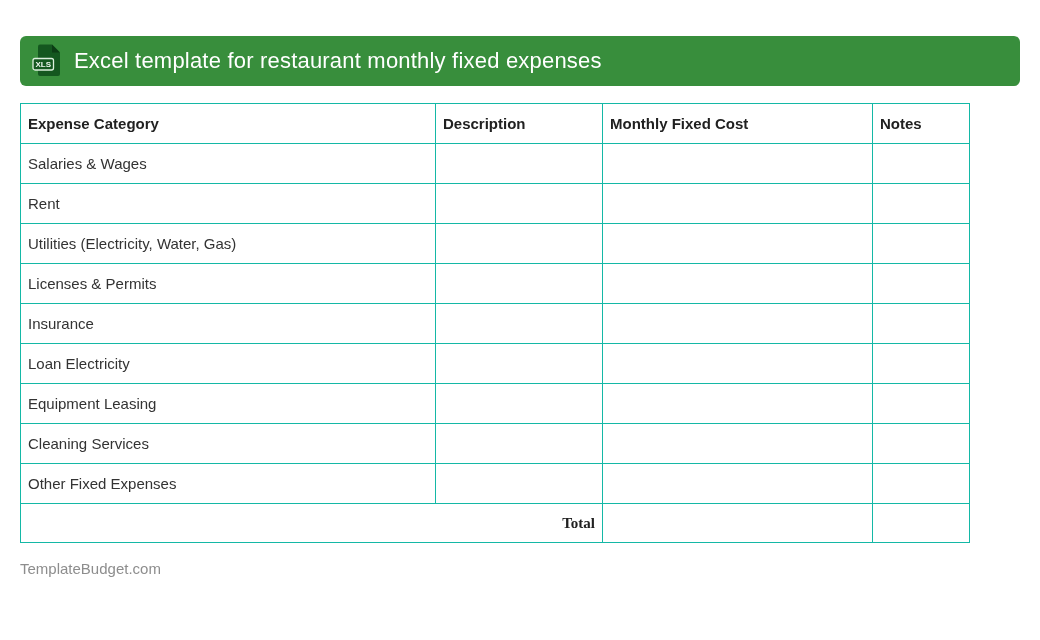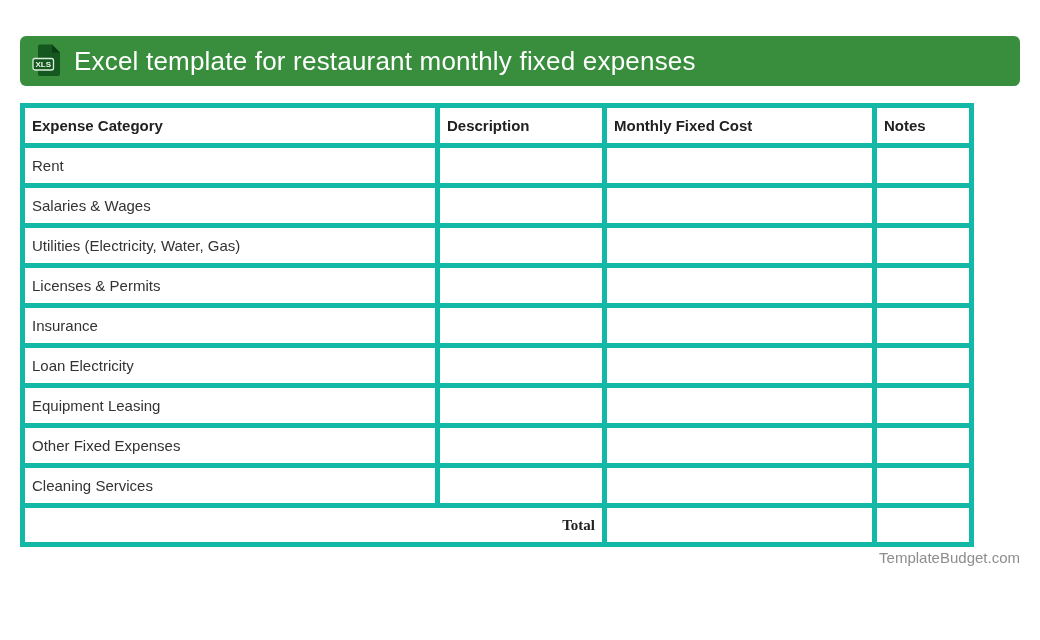--- a/index.html
+++ b/index.html
@@ -23,34 +23,34 @@
     padding: 0 14px 0 12px;
   }
   .banner .file-icon {
     width: 30px; height: 36px;
     flex: 0 0 auto;
     margin-right: 12px;
     display: block;
   }
   .banner .title {
     color: #ffffff;
-    font-size: 26px;
+    font-size: 22px;
     font-weight: 500;
     letter-spacing: 0.2px;
     white-space: nowrap;
   }
   
   table.expenses {
     margin-top: 17px;
     width: 949px;
     border-collapse: collapse;
     table-layout: fixed;
   }
   table.expenses td, table.expenses th {
-    border: 5px solid #14b8a6;
+    border: 1px solid #14b8a6;
     height: 40px;
     padding: 0 7px;
     font-size: 15px;
     color: #333333;
     text-align: left;
     vertical-align: middle;
     overflow: hidden;
     white-space: nowrap;
   }
   table.expenses th {
@@ -61,22 +61,21 @@
     height: 39px;
   }
   table.expenses td.total-cell {
     text-align: right;
     font-weight: bold;
     color: #212121;
     font-family: Liberation Serif, serif;
   }
   
   .footer {
-    margin-top: 2px;
-    text-align: right;
+    margin-top: 17px;
     font-size: 15px;
     color: #8d8d8d;
   }
 </style>
 </head>
 <body>
 
 <div class="page">
 
   <div class="banner">
@@ -99,27 +98,27 @@
     <thead>
       <tr>
         <th>Expense Category</th>
         <th>Description</th>
         <th>Monthly Fixed Cost</th>
         <th>Notes</th>
       </tr>
     </thead>
     <tbody>
       <tr>
-        <td>Rent</td>
+        <td>Salaries &amp; Wages</td>
         <td></td>
         <td></td>
         <td></td>
       </tr>
       <tr>
-        <td>Salaries &amp; Wages</td>
+        <td>Rent</td>
         <td></td>
         <td></td>
         <td></td>
       </tr>
       <tr>
         <td>Utilities (Electricity, Water, Gas)</td>
         <td></td>
         <td></td>
         <td></td>
       </tr>
@@ -141,27 +140,27 @@
         <td></td>
         <td></td>
       </tr>
       <tr>
         <td>Equipment Leasing</td>
         <td></td>
         <td></td>
         <td></td>
       </tr>
       <tr>
-        <td>Other Fixed Expenses</td>
+        <td>Cleaning Services</td>
         <td></td>
         <td></td>
         <td></td>
       </tr>
       <tr>
-        <td>Cleaning Services</td>
+        <td>Other Fixed Expenses</td>
         <td></td>
         <td></td>
         <td></td>
       </tr>
       <tr class="total-row">
         <td class="total-cell" colspan="2">Total</td>
         <td></td>
         <td></td>
       </tr>
     </tbody>

